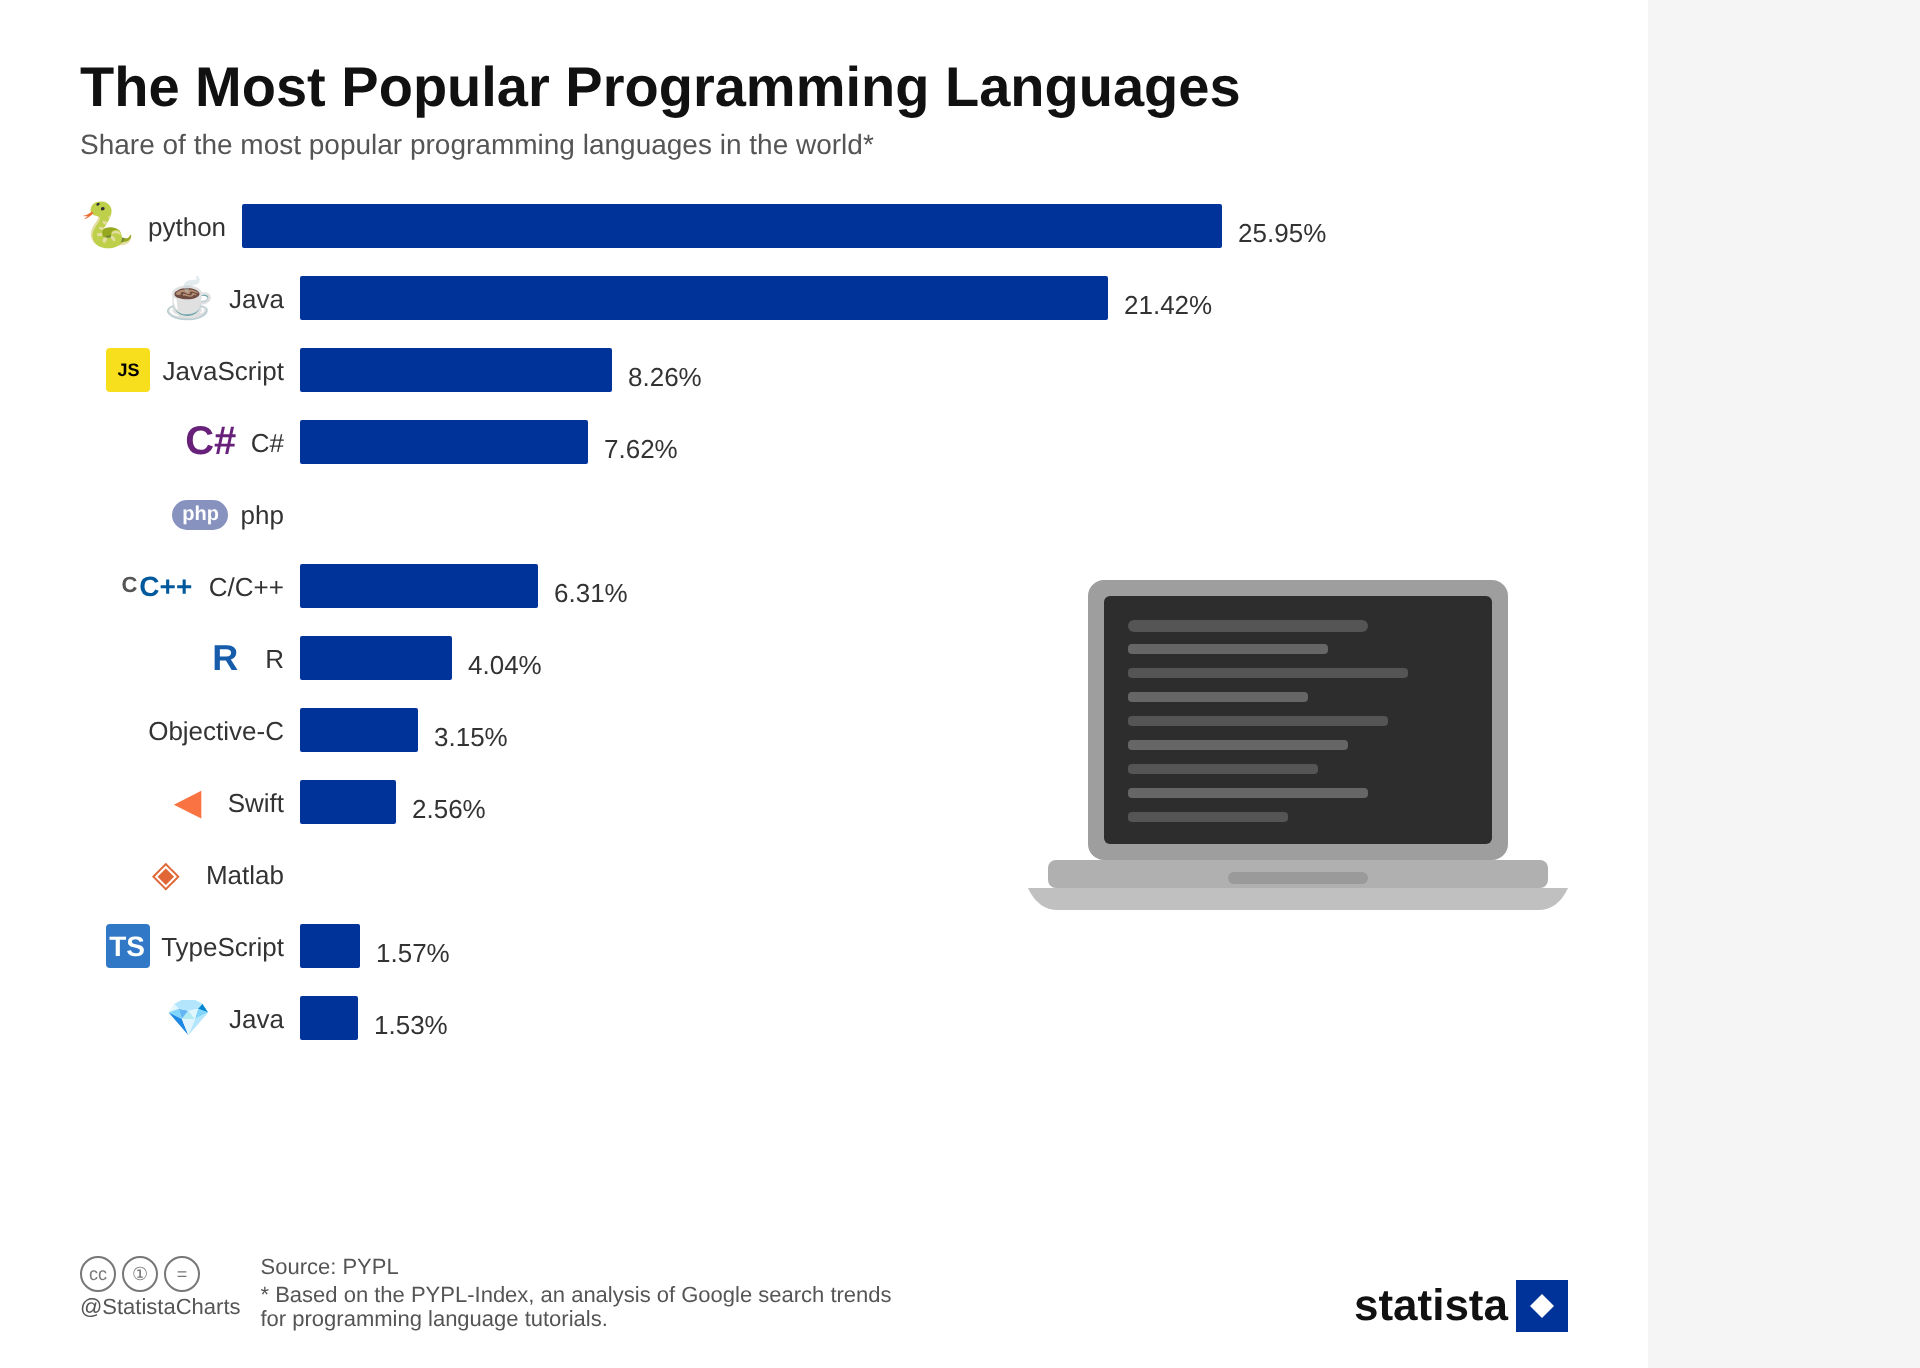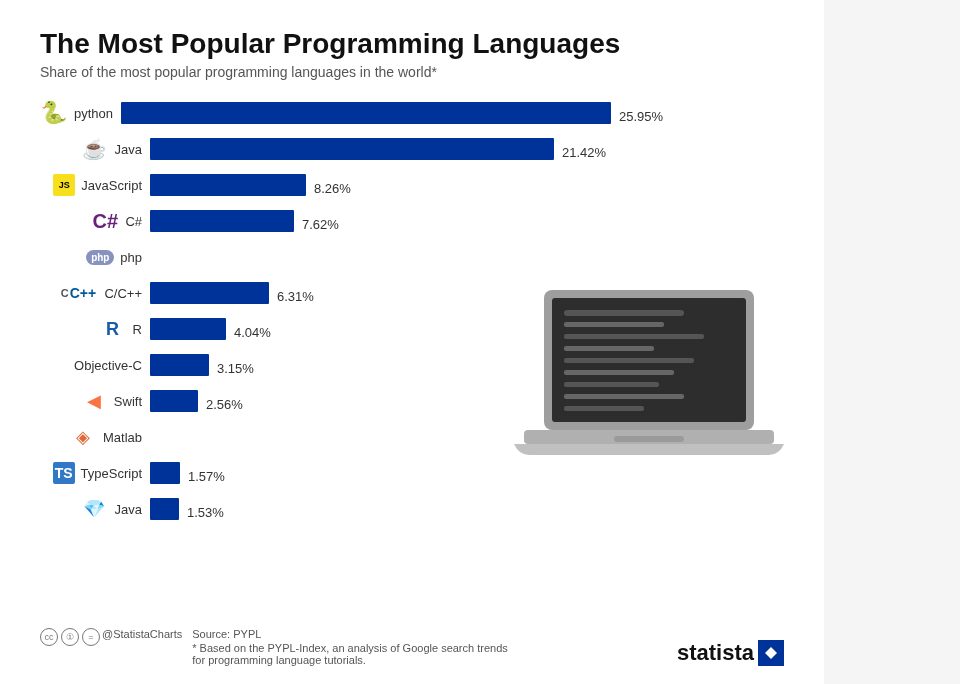--- a/index.html
+++ b/index.html
@@ -284,21 +284,21 @@
       <rect x="10" y="150" width="250" height="14" rx="4" ry="4" fill="#b0b0b0"></rect>
 
       <rect x="100" y="156" width="70" height="6" rx="3" fill="#9a9a9a"></rect>
 
       <path d="M0 164 Q5 175 15 175 L255 175 Q265 175 270 164 Z" fill="#c0c0c0"></path>
     </svg>
   </div>
 
   <div class="footer">
     <div class="footer-left">
-      <div style="display:flex; flex-direction:row; gap:2px;">
+      <div style="display:flex; flex-direction:column; gap:2px;">
         <div class="cc-icons">
           <span style="border:1.5px solid #777; border-radius:50%; width:18px; height:18px; display:inline-flex; align-items:center; justify-content:center; font-size:9px; color:#777;">cc</span>
           <span style="border:1.5px solid #777; border-radius:50%; width:18px; height:18px; display:inline-flex; align-items:center; justify-content:center; font-size:9px; color:#777;">①</span>
           <span style="border:1.5px solid #777; border-radius:50%; width:18px; height:18px; display:inline-flex; align-items:center; justify-content:center; font-size:9px; color:#777;">=</span>
         </div>
         <div class="footer-text">@StatistaCharts</div>
       </div>
       <div style="display:flex; flex-direction:column; gap:2px;">
         <div class="footer-text">Source: PYPL</div>
         <div class="footer-text">* Based on the PYPL-Index, an analysis of Google search trends<br>for programming language tutorials.</div>

